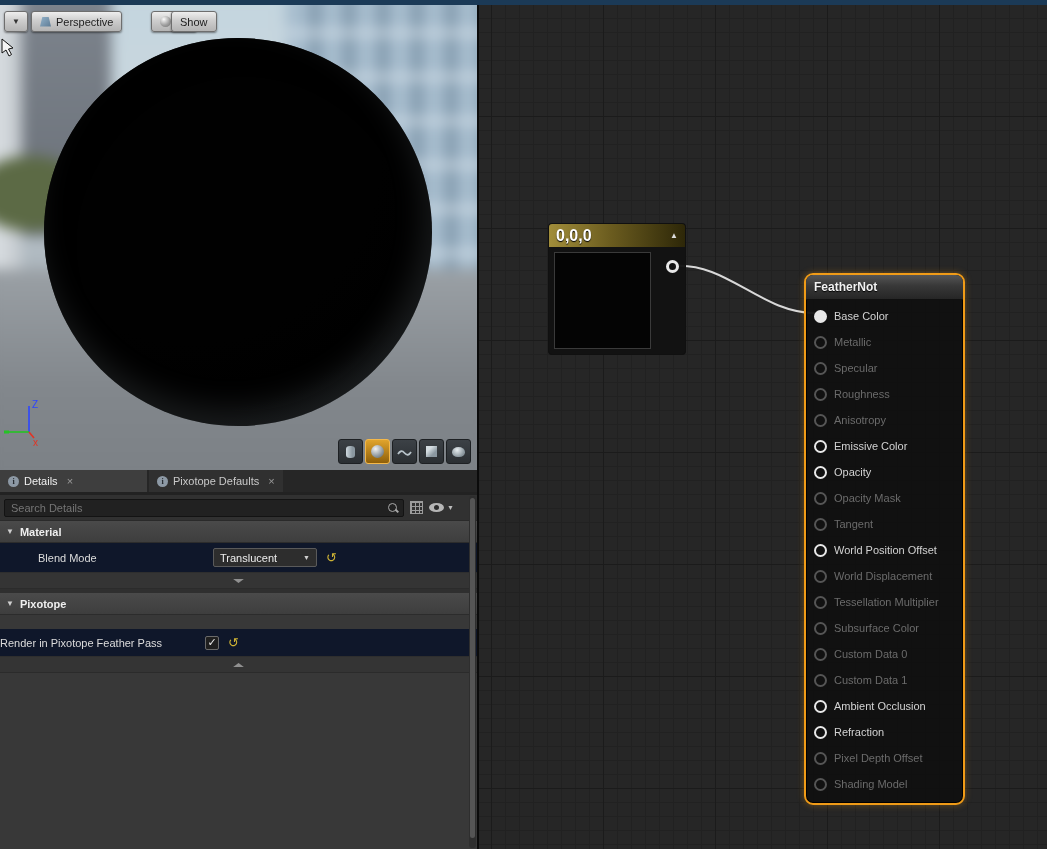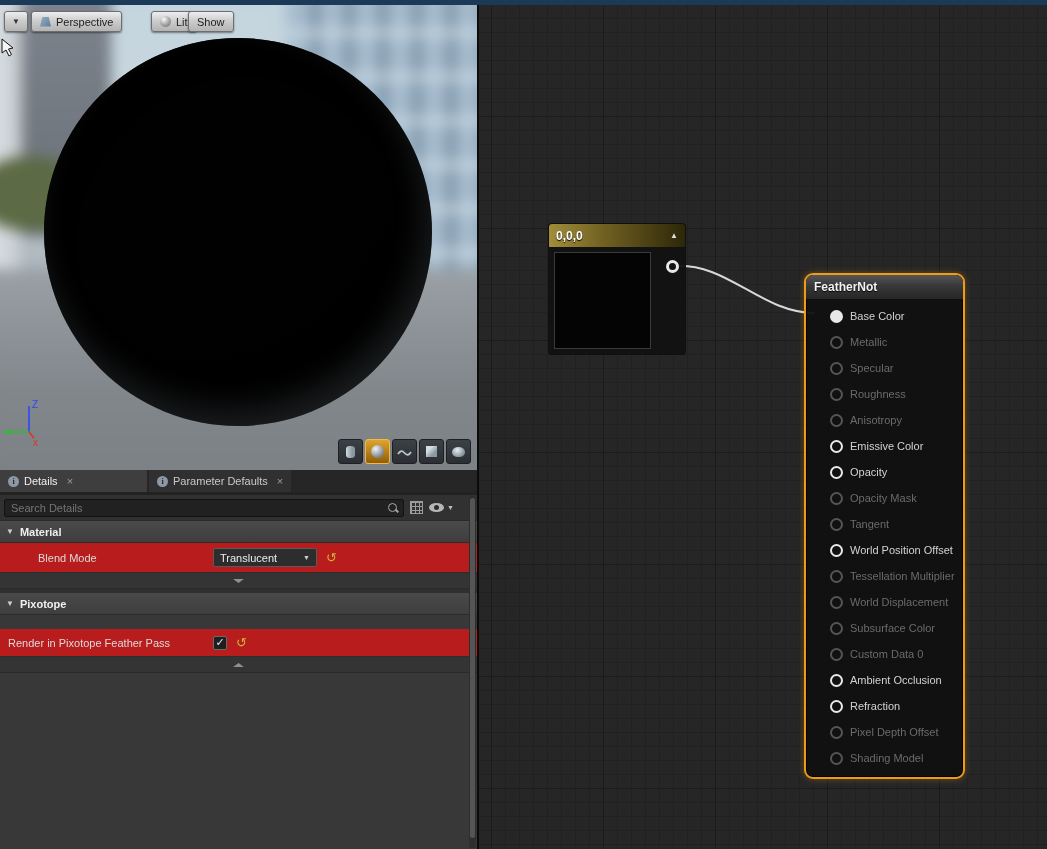--- a/index.html
+++ b/index.html
@@ -84,26 +84,26 @@
      background:linear-gradient(#9c9c9c 1px,transparent 1px),linear-gradient(90deg,#9c9c9c 1px,transparent 1px);
      background-size:4px 4px;}
   .eye-wrap{display:flex;align-items:center;gap:3px;}
   .eye{width:15px;height:9px;border-radius:50%;background:#b6b6b6;position:relative;}
   .eye::after{content:"";position:absolute;left:5px;top:2px;width:5px;height:5px;border-radius:50%;background:#2c2c2c;}
   .eye-chev{font-size:7px;color:#bdbdbd;}
 
   .sec-header{height:22px;background:linear-gradient(180deg,#4a4a4a,#3e3e3e);border-bottom:1px solid #2c2c2c;
      display:flex;align-items:center;gap:6px;padding-left:6px;color:#efefef;font-size:11px;font-weight:bold;box-sizing:border-box;}
   .sec-arrow{font-size:8px;color:#cfcfcf;}
-  .prop-row{display:flex;align-items:center;background:#b91c1c;border-bottom:1px solid #2e2e2e;box-sizing:border-box;}
+  .prop-row{display:flex;align-items:center;background:#0f172a;border-bottom:1px solid #2e2e2e;box-sizing:border-box;}
   .row-blend{height:30px;}
   .row-feather{height:28px;}
   .prop-label{font-size:11px;color:#dcdcdc;}
   .row-blend .prop-label{width:175px;padding-left:38px;}
-  .row-feather .prop-label{width:205px;padding-left:8px;}
+  .row-feather .prop-label{width:205px;}
   .dropdown{width:104px;height:19px;background:#2d2d2d;border:1px solid #5a5a5a;border-radius:2px;
      display:flex;align-items:center;justify-content:space-between;padding:0 6px;box-sizing:border-box;text-align:center;}
   .dropdown .dd-text{font-size:11px;color:#ececec;}
   .dropdown .dd-chev{font-size:7px;color:#cfcfcf;}
   .reset-icon{margin-left:9px;color:#cdb234;font-size:13px;line-height:1;}
   .checkbox{width:14px;height:14px;background:#1f1f1f;border:1px solid #6a6a6a;border-radius:2px;
      display:flex;align-items:center;justify-content:center;box-sizing:border-box;}
   .checkbox .check{display:none;color:#eaeaea;font-size:11px;line-height:1;}
   .checkbox.checked .check{display:block;}
   .expander{height:15px;background:#343434;border-bottom:1px solid #2b2b2b;display:flex;align-items:center;justify-content:center;}
@@ -125,35 +125,35 @@
      background-position:12px 4px,12px 4px,12px 4px,12px 4px;}
   .wire-layer{position:absolute;left:0;top:0;z-index:2;pointer-events:none;}
 
   .node{position:absolute;z-index:3;}
   
   .const-node{left:69px;top:223px;width:138px;}
   .const-title{height:24px;border-radius:4px 4px 0 0;
      background:linear-gradient(90deg,#a18d3a 0%,#6b5c1f 45%,#2d2708 100%);
      border:1px solid #101010;border-bottom:none;box-sizing:border-box;
      display:flex;align-items:center;justify-content:space-between;padding:0 7px;}
-  .const-title .nt{font-size:12px;font-weight:bold;color:#fff;text-shadow:0 1px 1px #000;}
+  .const-title .nt{font-size:16px;font-weight:bold;color:#fff;text-shadow:0 1px 1px #000;}
   .const-title .coll{font-size:8px;color:#ddd;}
   .const-body{position:relative;height:108px;background:rgba(18,18,18,.96);border:1px solid #101010;border-top:none;
      border-radius:0 0 4px 4px;box-sizing:border-box;}
   .const-preview{position:absolute;left:5px;top:5px;width:97px;height:97px;background:#040404;border:1px solid #3a3a3a;box-sizing:border-box;}
   .out-pin{position:absolute;right:6px;top:13px;width:7px;height:7px;border:3px solid #e9e9e9;border-radius:50%;}
 
   
   .result-node{left:325px;top:273px;width:161px;border:2px solid #f09b17;border-radius:9px;
      background:rgba(16,16,16,.95);box-shadow:0 0 7px rgba(240,155,23,.35), inset 0 0 0 1px #000;overflow:hidden;box-sizing:border-box;}
   .result-title{height:24px;background:linear-gradient(180deg,#565656,#383838 45%,#262626);
      border-bottom:1px solid #101010;display:flex;align-items:center;padding:0 8px;}
   .result-title .nt{font-size:12px;font-weight:bold;color:#f2f2f2;text-shadow:0 1px 1px #000;}
   .pin-list{padding:3px 0 6px 0;}
-  .pin-row{height:26px;display:flex;align-items:center;gap:7px;padding-left:24px;}
+  .pin-row{height:26px;display:flex;align-items:center;gap:7px;padding-left:8px;}
   .pin-icon{width:9px;height:9px;border:2.5px solid currentColor;border-radius:50%;flex:0 0 auto;}
   .pin-row.pin-active{color:#e8e8e8;}
   .pin-row.pin-inactive{color:#555;}
   .pin-row.pin-connected .pin-icon{background:currentColor;}
   .pin-label{font-size:11px;}
   .pin-active .pin-label{color:#d2d2d2;}
   .pin-inactive .pin-label{color:#6b6b6b;}
 </style>
 </head>
 <body>
@@ -180,21 +180,21 @@
         <span class="chev">▼</span>
       </div>
       <div class="vp-btn" style="left:31px;top:11px;">
         <span class="icon-persp"></span>
         <span>Perspective</span>
       </div>
       <div class="vp-btn" style="left:151px;top:11px;">
         <span class="icon-lit"></span>
         <span>Lit</span>
       </div>
-      <div class="vp-btn" style="left:188px;top:11px;justify-content:flex-end;">
+      <div class="vp-btn" style="left:171px;top:11px;justify-content:flex-end;">
         <span>Show</span>
       </div>
 
       <svg class="axis-gizmo" viewBox="0 0 52 52">
         <line x1="27" y1="10" x2="27" y2="36" stroke="#2c46ff" stroke-width="1.6"></line>
         <line x1="4" y1="36" x2="27" y2="36" stroke="#25c325" stroke-width="1.6"></line>
         <line x1="2" y1="36" x2="7" y2="36" stroke="#25c325" stroke-width="3"></line>
         <line x1="27" y1="36" x2="32" y2="42" stroke="#e23323" stroke-width="1.6"></line>
         <text x="30" y="12" fill="#2c46ff" font-size="10" font-family="Liberation Sans">Z</text>
         <text x="31" y="50" fill="#e23323" font-size="10" font-family="Liberation Sans">x</text>
@@ -227,21 +227,21 @@
 
     <div class="details">
       <div class="tabbar">
         <div class="tab active">
           <span class="tab-icon">i</span>
           <span>Details</span>
           <span class="close">×</span>
         </div>
         <div class="tab">
           <span class="tab-icon">i</span>
-          <span>Parameter Defaults</span>
+          <span>Pixotope Defaults</span>
           <span class="close">×</span>
         </div>
       </div>
       <div class="tab-gap"></div>
 
       <div class="searchrow">
         <div class="search-box">
           <input type="text" placeholder="Search Details" style="">
           <span class="mag"></span>
         </div>
@@ -355,34 +355,38 @@
           <div class="pin-row pin-inactive">
     <span class="pin-icon"></span>
     <span class="pin-label">Tangent</span>
   </div>
           <div class="pin-row pin-active">
     <span class="pin-icon"></span>
     <span class="pin-label">World Position Offset</span>
   </div>
           <div class="pin-row pin-inactive">
     <span class="pin-icon"></span>
+    <span class="pin-label">World Displacement</span>
+  </div>
+          <div class="pin-row pin-inactive">
+    <span class="pin-icon"></span>
     <span class="pin-label">Tessellation Multiplier</span>
   </div>
           <div class="pin-row pin-inactive">
     <span class="pin-icon"></span>
-    <span class="pin-label">World Displacement</span>
-  </div>
-          <div class="pin-row pin-inactive">
-    <span class="pin-icon"></span>
     <span class="pin-label">Subsurface Color</span>
   </div>
           <div class="pin-row pin-inactive">
     <span class="pin-icon"></span>
     <span class="pin-label">Custom Data 0</span>
   </div>
+          <div class="pin-row pin-inactive">
+    <span class="pin-icon"></span>
+    <span class="pin-label">Custom Data 1</span>
+  </div>
           <div class="pin-row pin-active">
     <span class="pin-icon"></span>
     <span class="pin-label">Ambient Occlusion</span>
   </div>
           <div class="pin-row pin-active">
     <span class="pin-icon"></span>
     <span class="pin-label">Refraction</span>
   </div>
           <div class="pin-row pin-inactive">
     <span class="pin-icon"></span>

